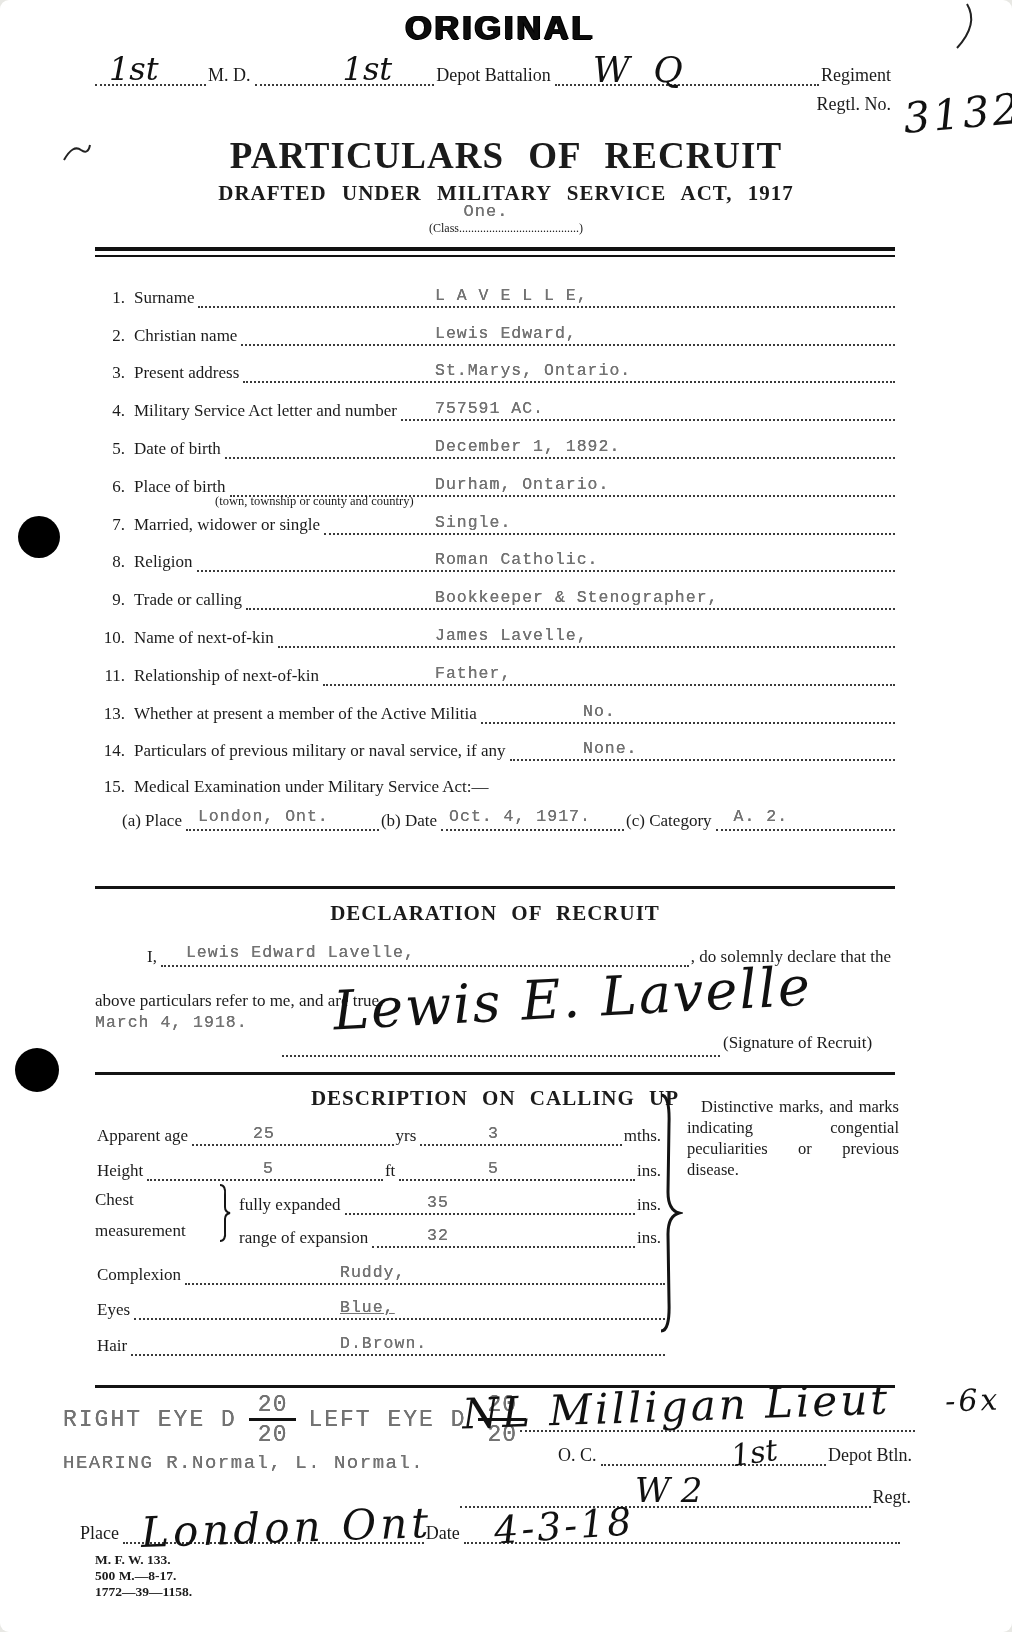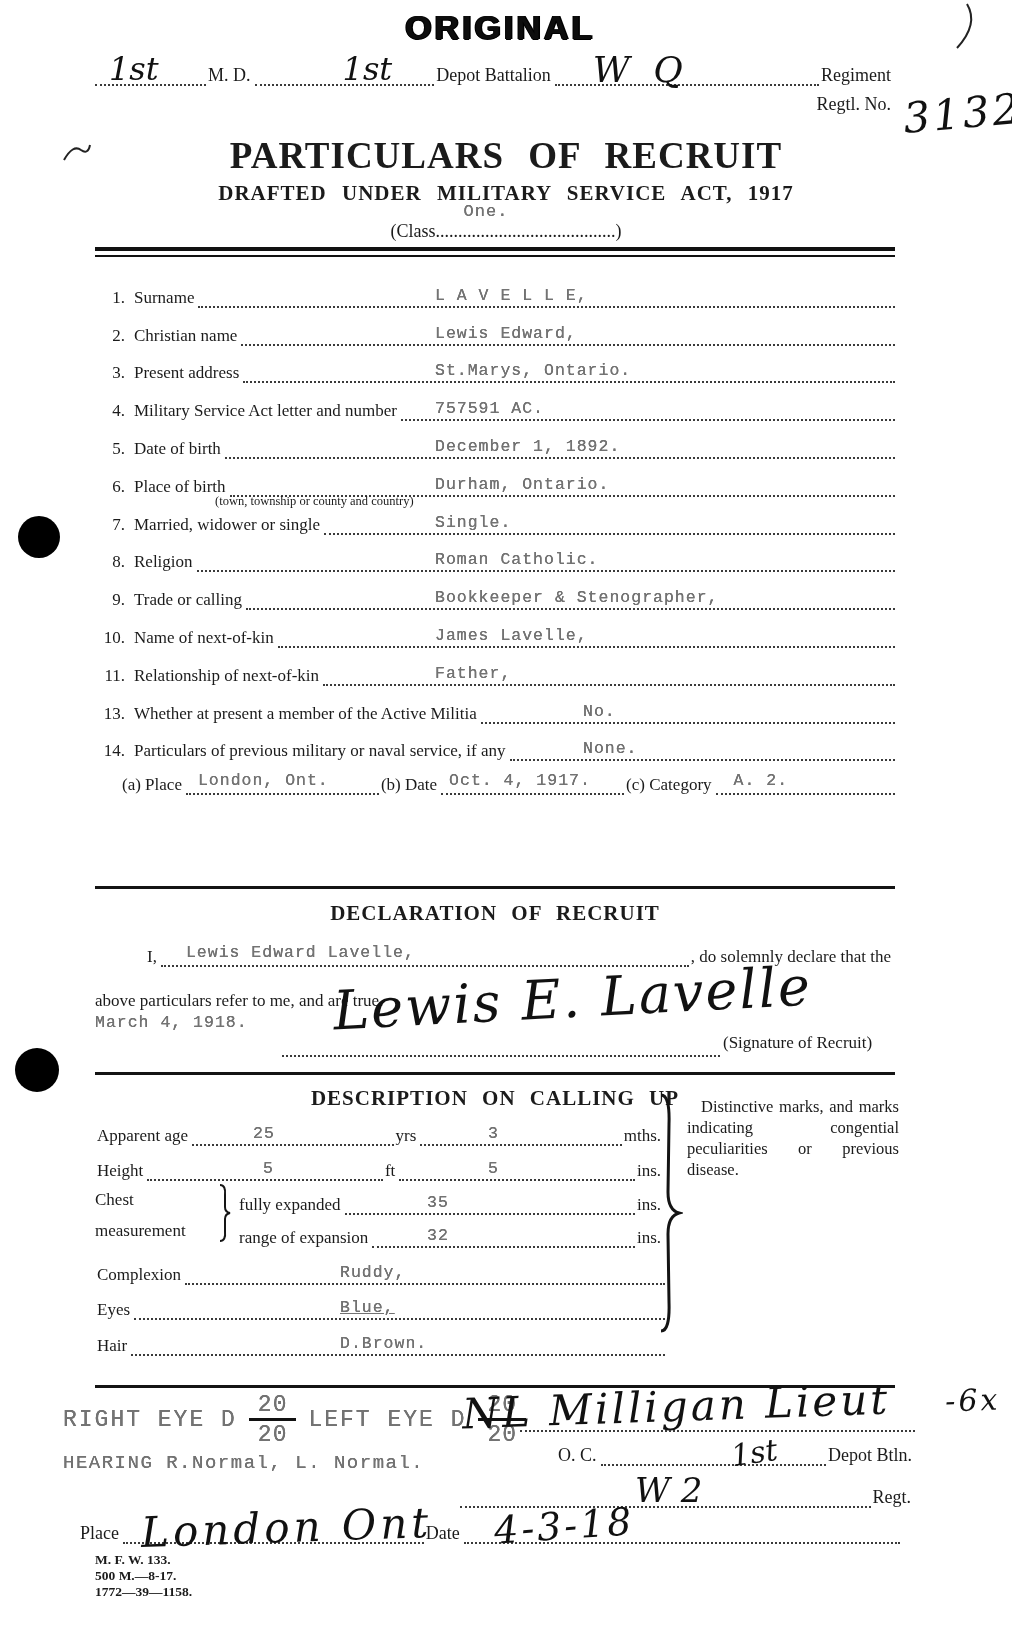--- a/index.html
+++ b/index.html
@@ -1,19 +1,20 @@
 <!DOCTYPE html>
 <html><head>
 <meta charset="utf-8">
 <style>
   html,body{margin:0;padding:0;background:#e8e8e4;}
   .page{
     position:relative;width:1012px;height:1632px;background:#ffffff;
     font-family:"Liberation Serif",serif;color:#1b1b1b;overflow:hidden;
     margin:0 auto;
+    border-radius:9px;
   }
   .abs{position:absolute;}
   .tw{font-family:"Liberation Mono","DejaVu Sans Mono",monospace;
       color:#737373;letter-spacing:1px;text-shadow:0 0 0.6px rgba(0,0,0,0.65);
       white-space:nowrap;}
   .hand{font-family:"DejaVu Serif",serif;font-style:italic;color:#111;
         white-space:nowrap;}
   .lbl{font-size:17px;white-space:nowrap;padding:0 4px 0 2px;}
   .lead{flex:1;border-bottom:2px dotted #3a3a3a;position:relative;height:100%;}
   .rule{position:absolute;left:95px;right:117px;height:3px;background:#141414;}
@@ -26,21 +27,21 @@
   .hdr{top:48px;left:95px;right:117px;height:38px;display:flex;align-items:flex-end;}
   .hdr .lbl{font-size:18px;}
   .regtl{top:94px;left:660px;width:235px;height:34px;display:flex;align-items:flex-end;flex-direction:column;}
   .regtl .lbl{font-size:18px;}
   
   .title{top:134px;left:0;right:0;text-align:center;font-weight:bold;
     font-size:37px;letter-spacing:1px;word-spacing:14px;}
   .subtitle{top:181px;left:0;right:0;text-align:center;font-weight:bold;
     font-size:21px;letter-spacing:1px;word-spacing:9px;}
   .class-val{top:202px;left:0;right:40px;text-align:center;font-size:17px;}
-  .class-lbl{top:221px;left:0;right:0;text-align:center;font-size:18px;}
+  .class-lbl{top:221px;left:0;right:0;text-align:center;font-size:12px;}
   .dblrule{top:247px;left:95px;right:117px;height:4px;
     border-top:4px solid #111;border-bottom:2px solid #111;}
   
   .items{top:270px;left:95px;right:117px;}
   .row{position:relative;display:flex;align-items:flex-end;height:37.8px;}
   .num{width:30px;text-align:right;padding-right:7px;font-size:17px;flex:none;}
   .row .typed{position:absolute;bottom:3px;left:340px;font-size:16.5px;}
   .row.far .typed{left:488px;}
   .sub{position:absolute;left:120px;top:100%;margin-top:-3px;font-size:12.5px;
     white-space:nowrap;}
@@ -247,20 +248,24 @@
       <span class="typed tw">No.</span>
     </div>
 
     <div class="row far">
       <span class="num">14.</span>
       <span class="lbl">Particulars of previous military or naval service, if any</span>
       <span class="lead"></span>
       <span class="typed tw">None.</span>
     </div>
 
+    <div class="h15">
+      <span class="num">15.</span>
+      <span class="lbl">Medical Examination under Military Service Act:—</span>
+    </div>
     <div class="abc">
       <span class="lbl" style="margin-left:25px;">(a) Place</span>
       <span class="lead l1">
         <span class="typed tw" style="left:12px;">London, Ont.</span>
       </span>
       <span class="lbl">(b) Date</span>
       <span class="lead l2">
         <span class="typed tw" style="left:8px;">Oct. 4, 1917.</span>
       </span>
       <span class="lbl">(c) Category</span>

